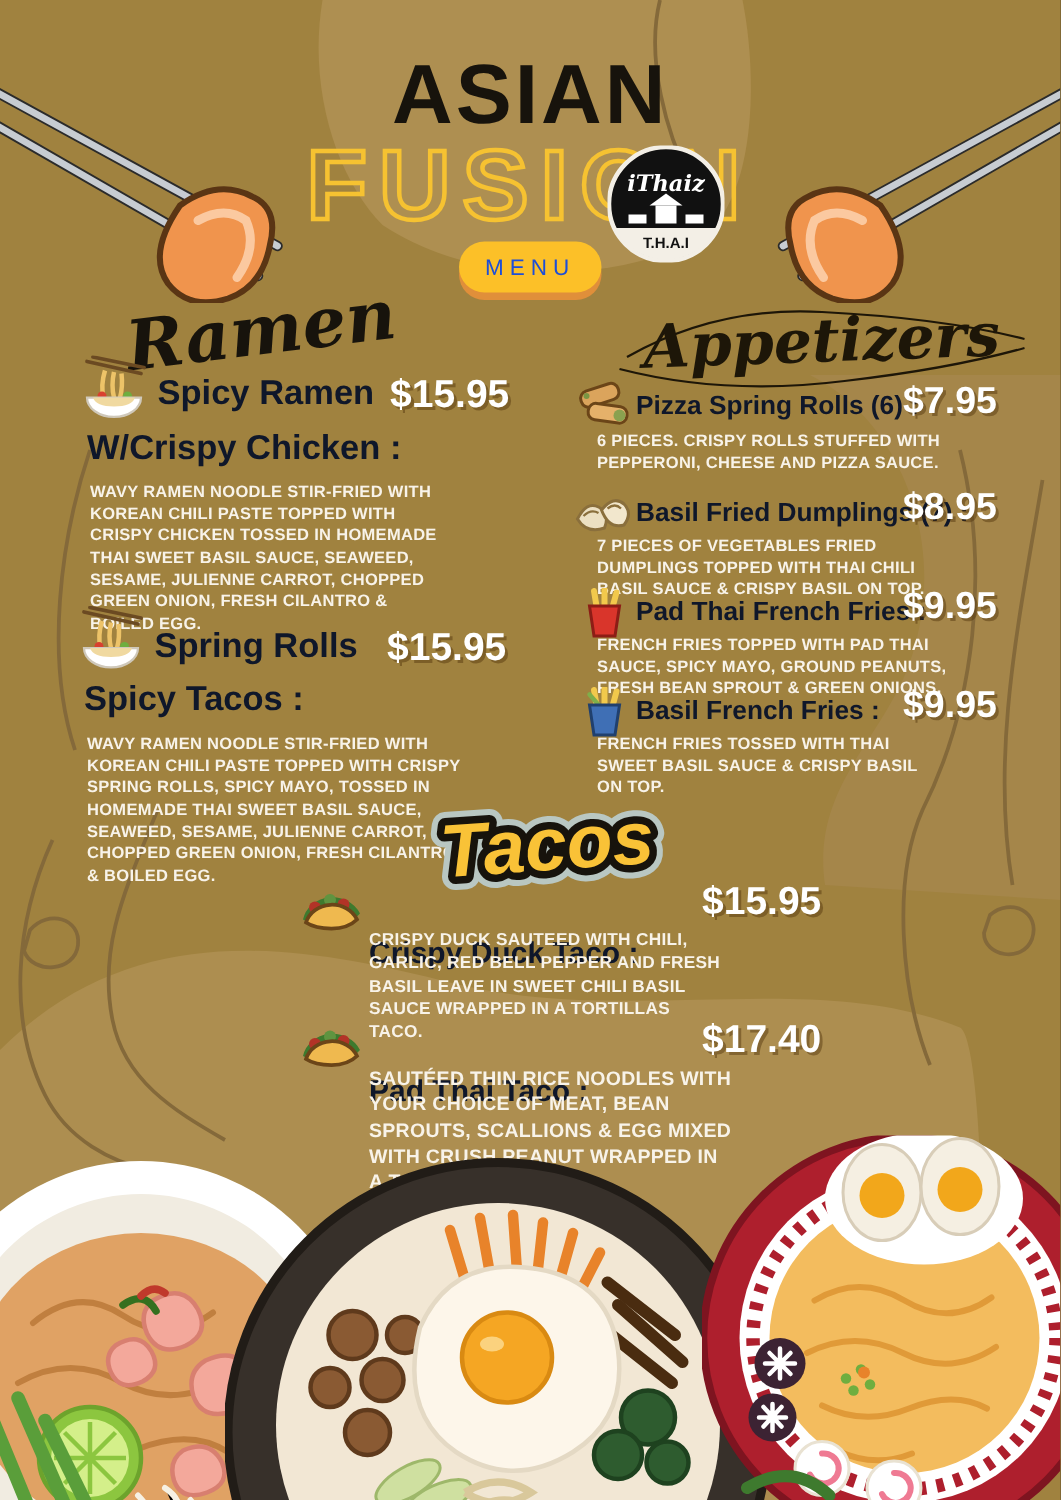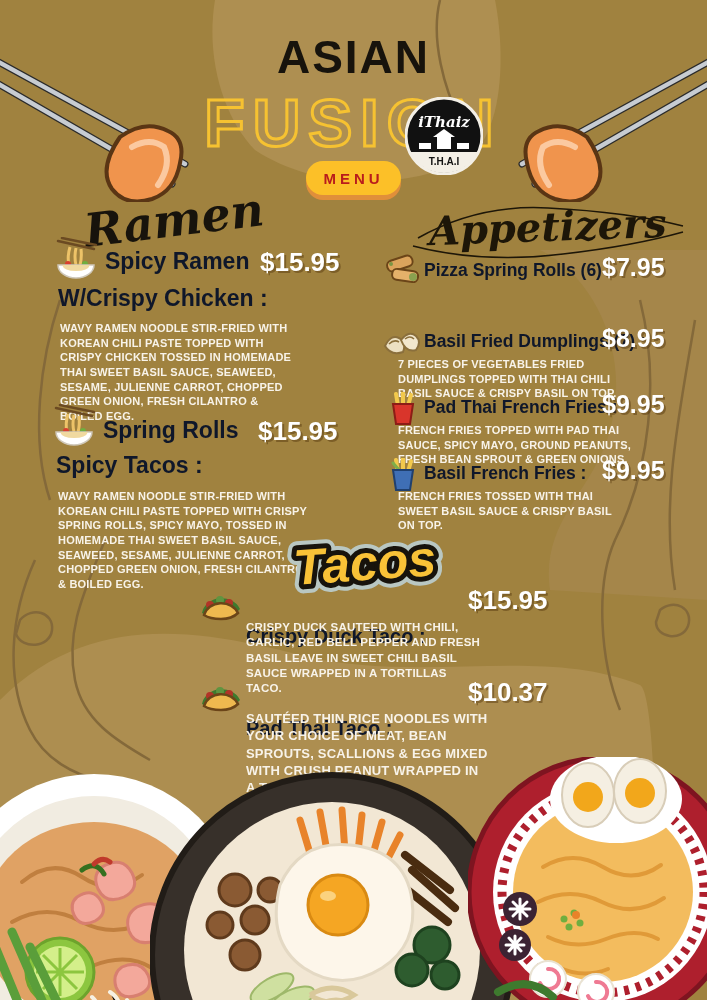--- a/index.html
+++ b/index.html
@@ -3,25 +3,25 @@
 <meta charset="utf-8">
 <style>
   html,body{margin:0;padding:0;background:#6b5630;}
   .page{position:relative;width:707px;height:1000px;overflow:hidden;
         background:#a0823f;font-family:"Liberation Sans",sans-serif;}
   svg{display:block}
   .abs{position:absolute}
 
   
   .title-top{left:0;top:30px;width:707px;text-align:center;
-    font-size:46px;font-weight:800;letter-spacing:2px;color:#17130c;
+    font-size:56px;font-weight:800;letter-spacing:2px;color:#17130c;
     font-family:"Liberation Sans",sans-serif;}
   .menu-pill{left:306px;top:161px;width:95px;height:34px;border-radius:17px;
     background:#fcc028;box-shadow:0 5px 0 #e08f3a;display:flex;align-items:center;
-    justify-content:center;font-weight:700;font-size:15px;letter-spacing:4px;color:#b91c1c;}
+    justify-content:center;font-weight:400;font-size:15px;letter-spacing:4px;color:#1d4ed8;}
 
   
   .item-name{position:absolute;font-weight:700;color:#0f172a;white-space:nowrap;}
   .nm-lg{font-size:23px;}
   .nm-md{font-size:17.5px;}
   .nm-tc{font-size:20px;margin-top:36px;}
   .price{position:absolute;font-weight:800;color:#ffffff;white-space:nowrap;
     text-shadow:2px 2px 0 rgba(80,52,10,.45);}
   .pr-lg{font-size:26px;}
   .pr-md{font-size:25px;}
@@ -143,20 +143,21 @@
   </svg>
 
   <svg class="abs icon" style="left:385px;top:254px" width="36" height="32" viewBox="0 0 36 32">
     <rect x="2" y="4" width="26" height="11" rx="5" transform="rotate(-18 15 10)" fill="#dba45c" stroke="#6b4518" stroke-width="2"></rect>
     <rect x="7" y="16" width="26" height="11" rx="5" transform="rotate(8 20 22)" fill="#e5b16a" stroke="#6b4518" stroke-width="2"></rect>
     <circle cx="28" cy="23" r="4" fill="#8aa14f"></circle>
       <circle cx="6" cy="10" r="2" fill="#7a9544"></circle>
   </svg>
   <div class="item-name nm-md" style="left:424px;top:260px">Pizza Spring Rolls (6) :</div>
   <div class="price pr-md" style="left:602px;top:253px">$7.95</div>
+  <div class="desc" style="left:398px;top:287px;width:230px">6 PIECES. CRISPY ROLLS STUFFED WITH PEPPERONI, CHEESE AND PIZZA SAUCE.</div>
 
   <svg class="abs icon" style="left:381px;top:326px" width="40" height="30" viewBox="0 0 40 30">
     <path d="M4,20 q6,-12 14,-8 q8,4 4,14 q-12,4 -18,-6 Z" fill="#ece0c2" stroke="#8a6f3c" stroke-width="2"></path>
     <path d="M20,14 q8,-10 15,-4 q6,6 0,14 q-10,3 -15,-10 Z" fill="#f2e7cd" stroke="#8a6f3c" stroke-width="2"></path>
     <path d="M8,18 q5,-5 10,-2 M24,13 q5,-4 9,0" fill="none" stroke="#8a6f3c" stroke-width="1.5"></path>
   </svg>
   <div class="item-name nm-md" style="left:424px;top:331px">Basil Fried Dumplings (7) :</div>
   <div class="price pr-md" style="left:602px;top:324px">$8.95</div>
   <div class="desc" style="left:398px;top:357px;width:248px">7 PIECES OF VEGETABLES FRIED DUMPLINGS TOPPED WITH THAI CHILI BASIL SAUCE &amp; CRISPY BASIL ON TOP.</div>
 
@@ -205,21 +206,21 @@
   <div class="desc" style="left:246px;top:620px;width:238px;font-size:11.5px">CRISPY DUCK SAUTEED WITH CHILI, GARLIC, RED BELL PEPPER AND FRESH BASIL LEAVE IN SWEET CHILI BASIL SAUCE WRAPPED IN A TORTILLAS TACO.</div>
 
   <svg class="abs icon" style="left:198px;top:674px" width="46" height="38" viewBox="0 0 46 38">
     <path d="M4,30 a20,18 0 0 1 38,-4 l-4,4 q-15,-14 -30,2 Z" fill="#3e7a2e"></path>
     <circle cx="12" cy="22" r="4" fill="#b23327"></circle>
       <circle cx="22" cy="17" r="4" fill="#5f9440"></circle>
     <circle cx="31" cy="20" r="4" fill="#b23327"></circle>
     <path d="M6,32 a18,16 0 0 1 34,-2 q-6,6 -17,6 q-11,0 -17,-4 Z" fill="#efb94f" stroke="#6b4518" stroke-width="2.5"></path>
   </svg>
   <div class="item-name nm-tc" style="left:246px;top:681px">Pad Thai Taco :</div>
-  <div class="price pr-lg" style="left:468px;top:677px">$10.37</div>
+  <div class="price pr-lg" style="left:468px;top:677px">$17.40</div>
   <div class="desc" style="left:246px;top:710px;width:242px;font-size:13px">SAUTÉED THIN RICE NOODLES WITH YOUR CHOICE OF MEAT, BEAN SPROUTS, SCALLIONS &amp; EGG MIXED WITH CRUSH PEANUT WRAPPED IN A TORTILLAS TACO.</div>
 
   <svg class="abs" style="left:-48px;top:772px" width="295" height="240" viewBox="0 0 295 240">
     <circle cx="142" cy="150" r="148" fill="#ffffff"></circle>
     <circle cx="142" cy="150" r="126" fill="#f1ece1"></circle>
     <ellipse cx="142" cy="150" rx="112" ry="100" fill="#e0a264"></ellipse>
     <g fill="none" stroke="#c07f3f" stroke-width="4" stroke-linecap="round">
       <path d="M70,110 q30,-25 60,-5 q30,20 60,-2"></path>
       <path d="M60,150 q35,-20 70,0 q35,18 70,-4"></path>
       <path d="M75,190 q30,18 65,4 q35,-14 60,2"></path>

